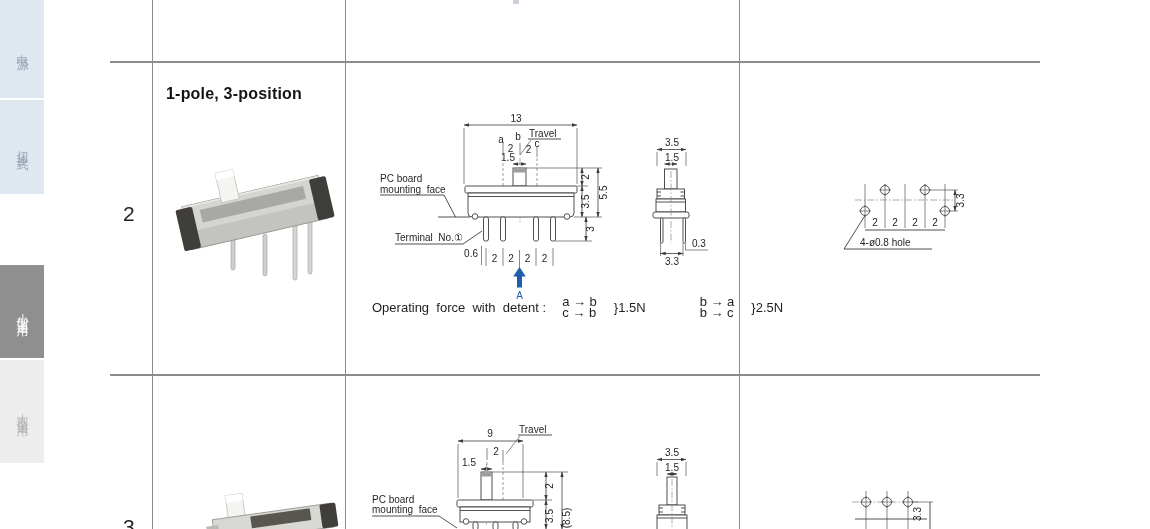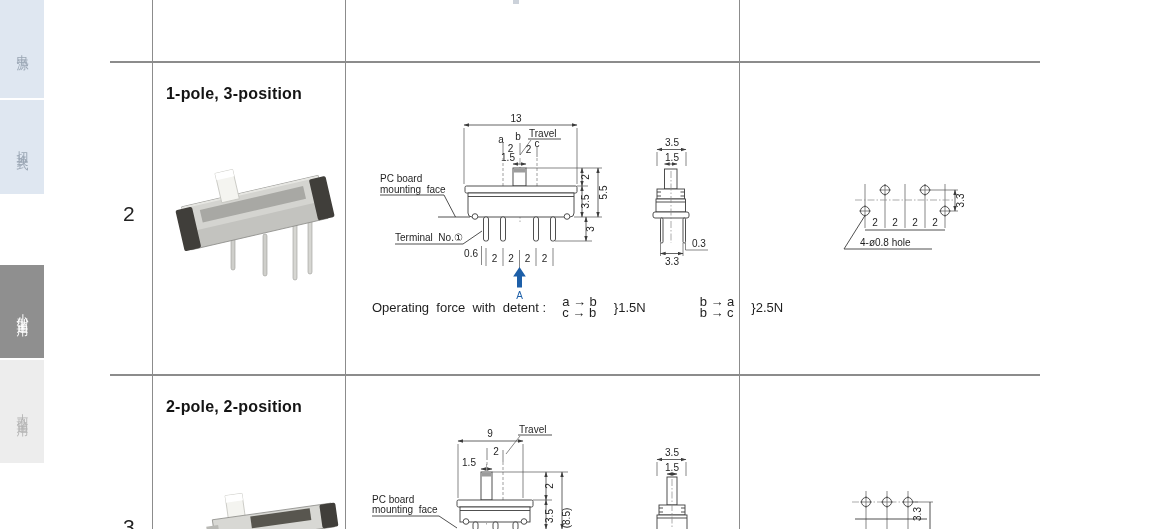--- a/index.html
+++ b/index.html
@@ -231,21 +231,20 @@
       <text x="85" y="54" text-anchor="middle">2</text>
       <text x="105" y="54" text-anchor="middle">2</text>
     </g>
     <g>
       <path class="ln" d="M35,43.5 L14,77 H102"></path>
       <text x="30" y="74">4-ø0.8 hole</text>
     </g>
   </svg>
 
   <div class="row-num" style="left:123px;top:515px">3</div>
-  <div class="row-title" style="left:166px;top:383px">2-pole, 2-position</div>
 
   <svg style="left:200px;top:473px" width="150" height="56" viewBox="0 0 150 56">
     <g transform="rotate(-8 75 40)">
       <rect x="28" y="16" width="17" height="28" fill="#f4f4f0" stroke="#c4c4be" stroke-width=".8"></rect>
       <rect x="28" y="16" width="17" height="7" fill="#ffffff"></rect>
       <rect x="12" y="38" width="120" height="24" fill="#d8d8d4" stroke="#8e8e8a" stroke-width=".8"></rect>
       <rect x="50" y="40" width="60" height="12" fill="#58564f"></rect>
       <rect x="120" y="38" width="16" height="24" rx="2" fill="#403e3a"></rect>
       <rect x="5" y="44" width="12" height="18" fill="#b9b9b5"></rect>
     </g>

